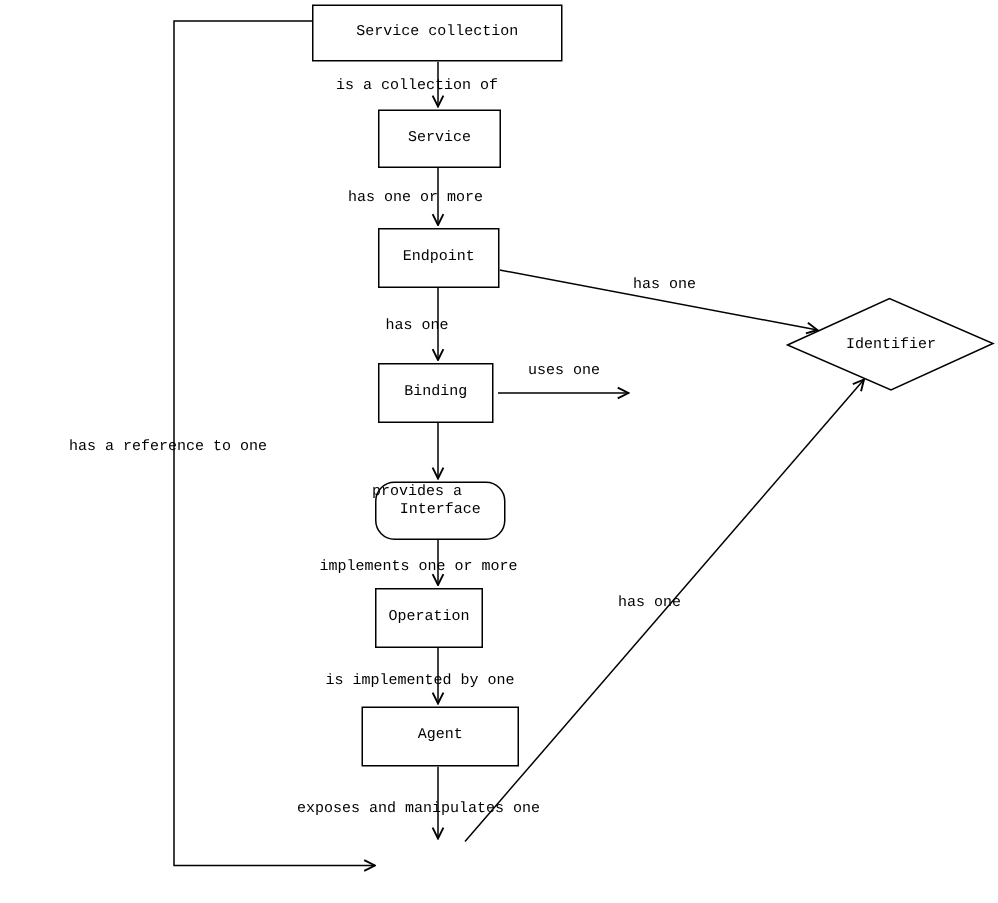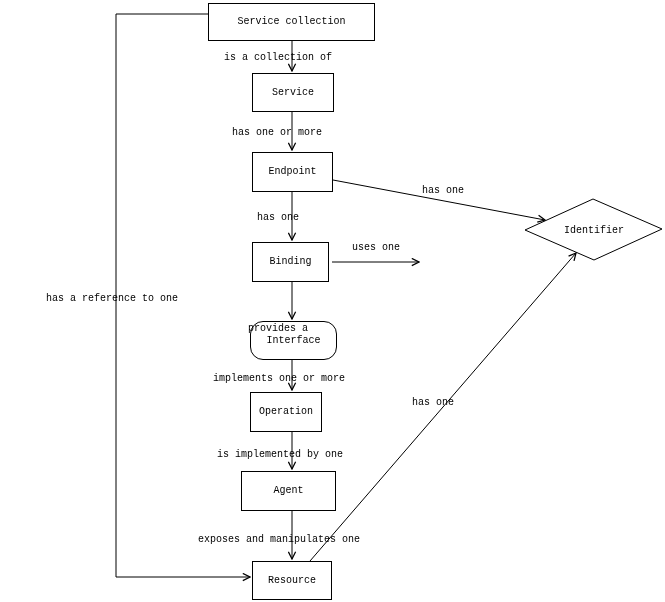--- a/index.html
+++ b/index.html
@@ -59,21 +59,21 @@
     white-space: nowrap;
   }
   
   .n-service-collection { left: 208px; top: 3px;   width: 167px; height: 38px; }
   .n-service            { left: 252px; top: 73px;  width: 82px;  height: 39px; }
   .n-endpoint           { left: 252px; top: 152px; width: 81px;  height: 40px; }
   .n-binding            { left: 252px; top: 242px; width: 77px;  height: 40px; }
   .n-protocol           { left: 421px; top: 241px; width: 82px;  height: 41px; }
   .n-interface          { left: 250px; top: 321px; width: 87px;  height: 39px; border-radius: 13px; }
   .n-operation          { left: 250px; top: 392px; width: 72px;  height: 40px; }
-  .n-agent              { left: 241px; top: 471px; width: 95px; height: 40px; }
+  .n-agent              { left: 241px; top: 471px; width: 105px; height: 40px; }
   .n-resource           { left: 252px; top: 561px; width: 80px;  height: 39px; }
   .n-identifier-label   { left: 559px; top: 225px; width: 70px; }
   
   .l-collection-service   { left: 224px; top: 52px;  }
   .l-service-endpoint     { left: 232px; top: 127px; }
   .l-endpoint-binding     { left: 257px; top: 212px; }
   .l-endpoint-identifier  { left: 422px; top: 185px; }
   .l-binding-protocol     { left: 352px; top: 242px; }
   .l-binding-interface    { left: 248px; top: 300px; margin-top: 23px; }
   .l-interface-operation  { left: 213px; top: 373px; }
@@ -127,23 +127,20 @@
   </div>
   <div class="node n-interface">
     <span>Interface</span>
   </div>
   <div class="node n-operation">
     <span>Operation</span>
   </div>
   <div class="node n-agent">
     <span>Agent</span>
   </div>
-  <div class="node n-resource">
-    <span>Resource</span>
-  </div>
   <div class="diamond-label n-identifier-label">Identifier</div>
 
   <span class="edge-label l-collection-service">is a collection of</span>
   <span class="edge-label l-service-endpoint">has one or more</span>
   <span class="edge-label l-endpoint-binding">has one</span>
   <span class="edge-label l-endpoint-identifier">has one</span>
   <span class="edge-label l-binding-protocol">uses one</span>
   <span class="edge-label l-binding-interface">provides a</span>
   <span class="edge-label l-interface-operation">implements one or more</span>
   <span class="edge-label l-operation-agent">is implemented by one</span>

